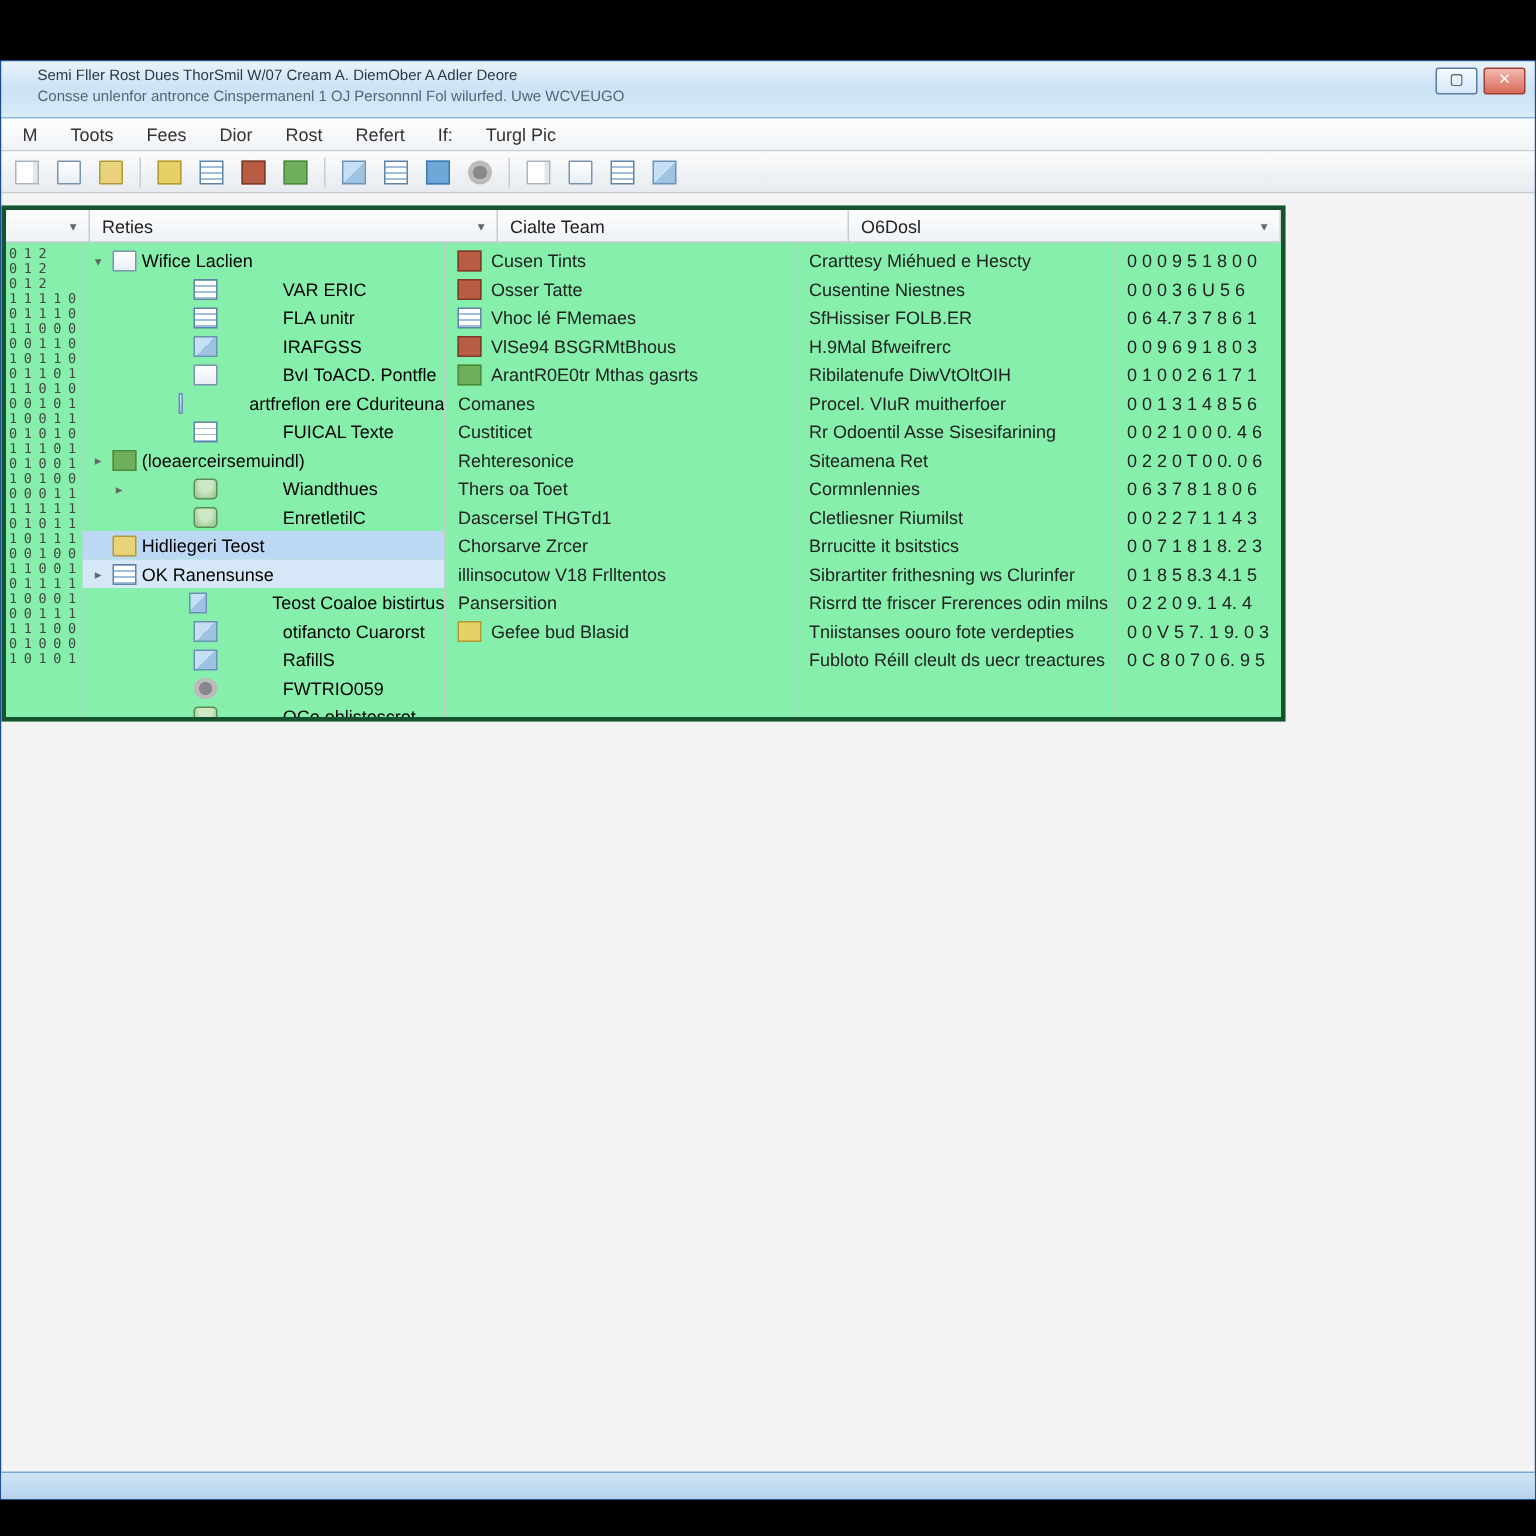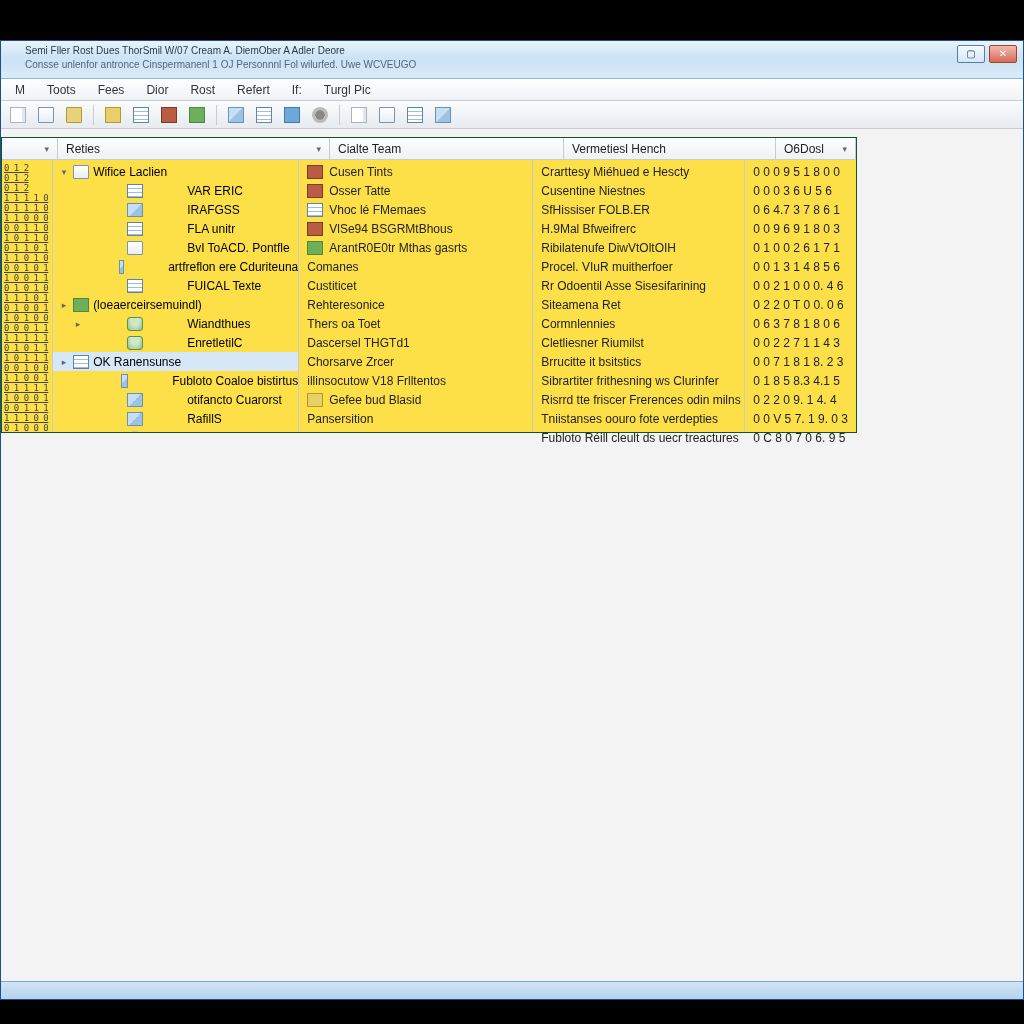--- a/index.html
+++ b/index.html
@@ -29,40 +29,40 @@
   .toolbar {
     height: 28px; background: linear-gradient(#fbfcfd,#e7ebef);
     border-bottom: 1px solid #c7ccd1; display:flex; align-items:center;
     padding: 0 6px; gap: 6px;
   }
   .tb-btn { width:22px; height:22px; border:1px solid transparent; border-radius:2px; display:flex; align-items:center; justify-content:center; }
   .tb-sep { width:1px; height:20px; background:#c7ccd1; margin:0 2px; }
   .tb-icon { width:16px; height:16px; }
   .workspace { position: relative; height: calc(100% - 38px - 22px - 28px); background:#f3f3f3; }
   .main-panel {
-    position:absolute; left:0; top:8px; width:856px; height:296px;
-    background:#fde047; border:1px solid #14532d;
+    position:absolute; left:0; top:8px; width:856px; height:344px;
+    background:#86efac; border:3px solid #14532d;
   }
   .cols-header {
     position:absolute; left:0; top:0; right:0; height:22px;
     background: linear-gradient(#fdfefe,#eef2f6);
     border-bottom:1px solid #c7ccd1; display:flex;
   }
   .ch-cell { border-right:1px solid #c7ccd1; display:flex; align-items:center; padding:0 8px; color:#222; font-weight: normal; }
   .ch-narrow { width:56px; justify-content:center; }
   .ch-tree  { width:272px; }
   .ch-c1    { width:234px; }
   .ch-c2    { width:212px; }
   .ch-c3    { flex:1; }
   .ch-drop::after { content:"▾"; margin-left:auto; font-size:9px; color:#666; }
   .body { position:absolute; left:0; top:22px; right:0; bottom:0; display:flex; }
   .narrow-col {
     width:56px; border-right:1px solid #c7ccd1; overflow:hidden;
     font-family: monospace; font-size:9px; color:#444; padding:3px 2px;
-    line-height: 10px; letter-spacing: -0.5px; text-decoration: underline;
+    line-height: 10px; letter-spacing: -0.5px;
   }
   .tree-col { width:272px; border-right:1px solid #c7ccd1; overflow:hidden; }
   .tree { padding: 2px 0; }
   .tree-row { height:19px; display:flex; align-items:center; padding-left:6px; gap:4px; white-space:nowrap; cursor:default; }
   .tree-row.sel { background:#bcd8f4; }
   .tree-row.sel2 { background:#d6e7f7; }
   .indent1 { padding-left: 20px; gap: 44px; }
   .t-ico { width:16px; height:14px; display:inline-block; }
   .t-arrow { width:10px; text-align:center; color:#666; font-size:9px; }
   .content-col { flex:1; display:flex; }
@@ -164,21 +164,20 @@
       </div>
   </div>
 
   <div class="workspace">
     <div class="main-panel">
 
       <div class="cols-header">
         <div class="ch-cell ch-narrow ch-drop"></div>
         <div class="ch-cell ch-tree ch-drop">Reties</div>
         <div class="ch-cell ch-c1">Cialte Team</div>
-        <div class="ch-cell ch-c2">Vermetiesl Hench</div>
         <div class="ch-cell ch-c3 ch-drop">O6Dosl</div>
       </div>
 
       <div class="body">
         <div class="narrow-col">
           <pre>0 1 2
 0 1 2
 0 1 2
 1 1 1 1 0
 0 1 1 1 0
@@ -214,27 +213,27 @@
                 <span class="t-ico ico-doc"></span>
                 <span>Wifice Laclien</span>
               </div>
               <div class="tree-row indent1">
                 <span class="t-arrow"></span>
                 <span class="t-ico ico-tbl"></span>
                 <span>VAR ERIC</span>
               </div>
               <div class="tree-row indent1">
                 <span class="t-arrow"></span>
-                <span class="t-ico ico-cube"></span>
-                <span>IRAFGSS</span>
-              </div>
-              <div class="tree-row indent1">
-                <span class="t-arrow"></span>
                 <span class="t-ico ico-tbl"></span>
                 <span>FLA unitr</span>
+              </div>
+              <div class="tree-row indent1">
+                <span class="t-arrow"></span>
+                <span class="t-ico ico-cube"></span>
+                <span>IRAFGSS</span>
               </div>
               <div class="tree-row indent1">
                 <span class="t-arrow"></span>
                 <span class="t-ico ico-doc"></span>
                 <span>BvI  ToACD. Pontfle</span>
               </div>
               <div class="tree-row indent1">
                 <span class="t-arrow"></span>
                 <span class="t-ico ico-cube"></span>
                 <span>artfreflon ere Cduriteuna</span>
@@ -252,29 +251,34 @@
               <div class="tree-row indent1">
                 <span class="t-arrow">▸</span>
                 <span class="t-ico ico-db"></span>
                 <span>Wiandthues</span>
               </div>
               <div class="tree-row indent1">
                 <span class="t-arrow"></span>
                 <span class="t-ico ico-db"></span>
                 <span>EnretletilC</span>
               </div>
+              <div class="tree-row sel">
+                <span class="t-arrow"></span>
+                <span class="t-ico ico-folder"></span>
+                <span>Hidliegeri Teost</span>
+              </div>
               <div class="tree-row sel2">
                 <span class="t-arrow">▸</span>
                 <span class="t-ico ico-tbl"></span>
                 <span>OK Ranensunse</span>
               </div>
               <div class="tree-row indent1">
                 <span class="t-arrow"></span>
                 <span class="t-ico ico-cube"></span>
-                <span>Fubloto Coaloe bistirtus</span>
+                <span>Teost Coaloe bistirtus</span>
               </div>
               <div class="tree-row indent1">
                 <span class="t-arrow"></span>
                 <span class="t-ico ico-cube"></span>
                 <span>otifancto Cuarorst</span>
               </div>
               <div class="tree-row indent1">
                 <span class="t-arrow"></span>
                 <span class="t-ico ico-cube"></span>
                 <span>RafillS</span>
@@ -329,25 +333,25 @@
               <div class="list-row">
                 <span>Dascersel THGTd1</span>
               </div>
               <div class="list-row">
                 <span>Chorsarve Zrcer</span>
               </div>
               <div class="list-row">
                 <span>illinsocutow V18 Frlltentos</span>
               </div>
               <div class="list-row">
+                <span>Pansersition</span>
+              </div>
+              <div class="list-row">
                 <span class="li-ico ico-yellow"></span>
                 <span>Gefee bud Blasid</span>
-              </div>
-              <div class="list-row">
-                <span>Pansersition</span>
               </div>
             </div>
           <div class="list-col list-c2" id="lc2">
               <div class="list-row">Crarttesy Miéhued e Hescty</div>
               <div class="list-row">Cusentine Niestnes</div>
               <div class="list-row">SfHissiser FOLB.ER</div>
               <div class="list-row">H.9Mal Bfweifrerc</div>
               <div class="list-row">Ribilatenufe  DiwVtOltOIH</div>
               <div class="list-row">Procel. VIuR muitherfoer</div>
               <div class="list-row">Rr Odoentil Asse Sisesifarining</div>

